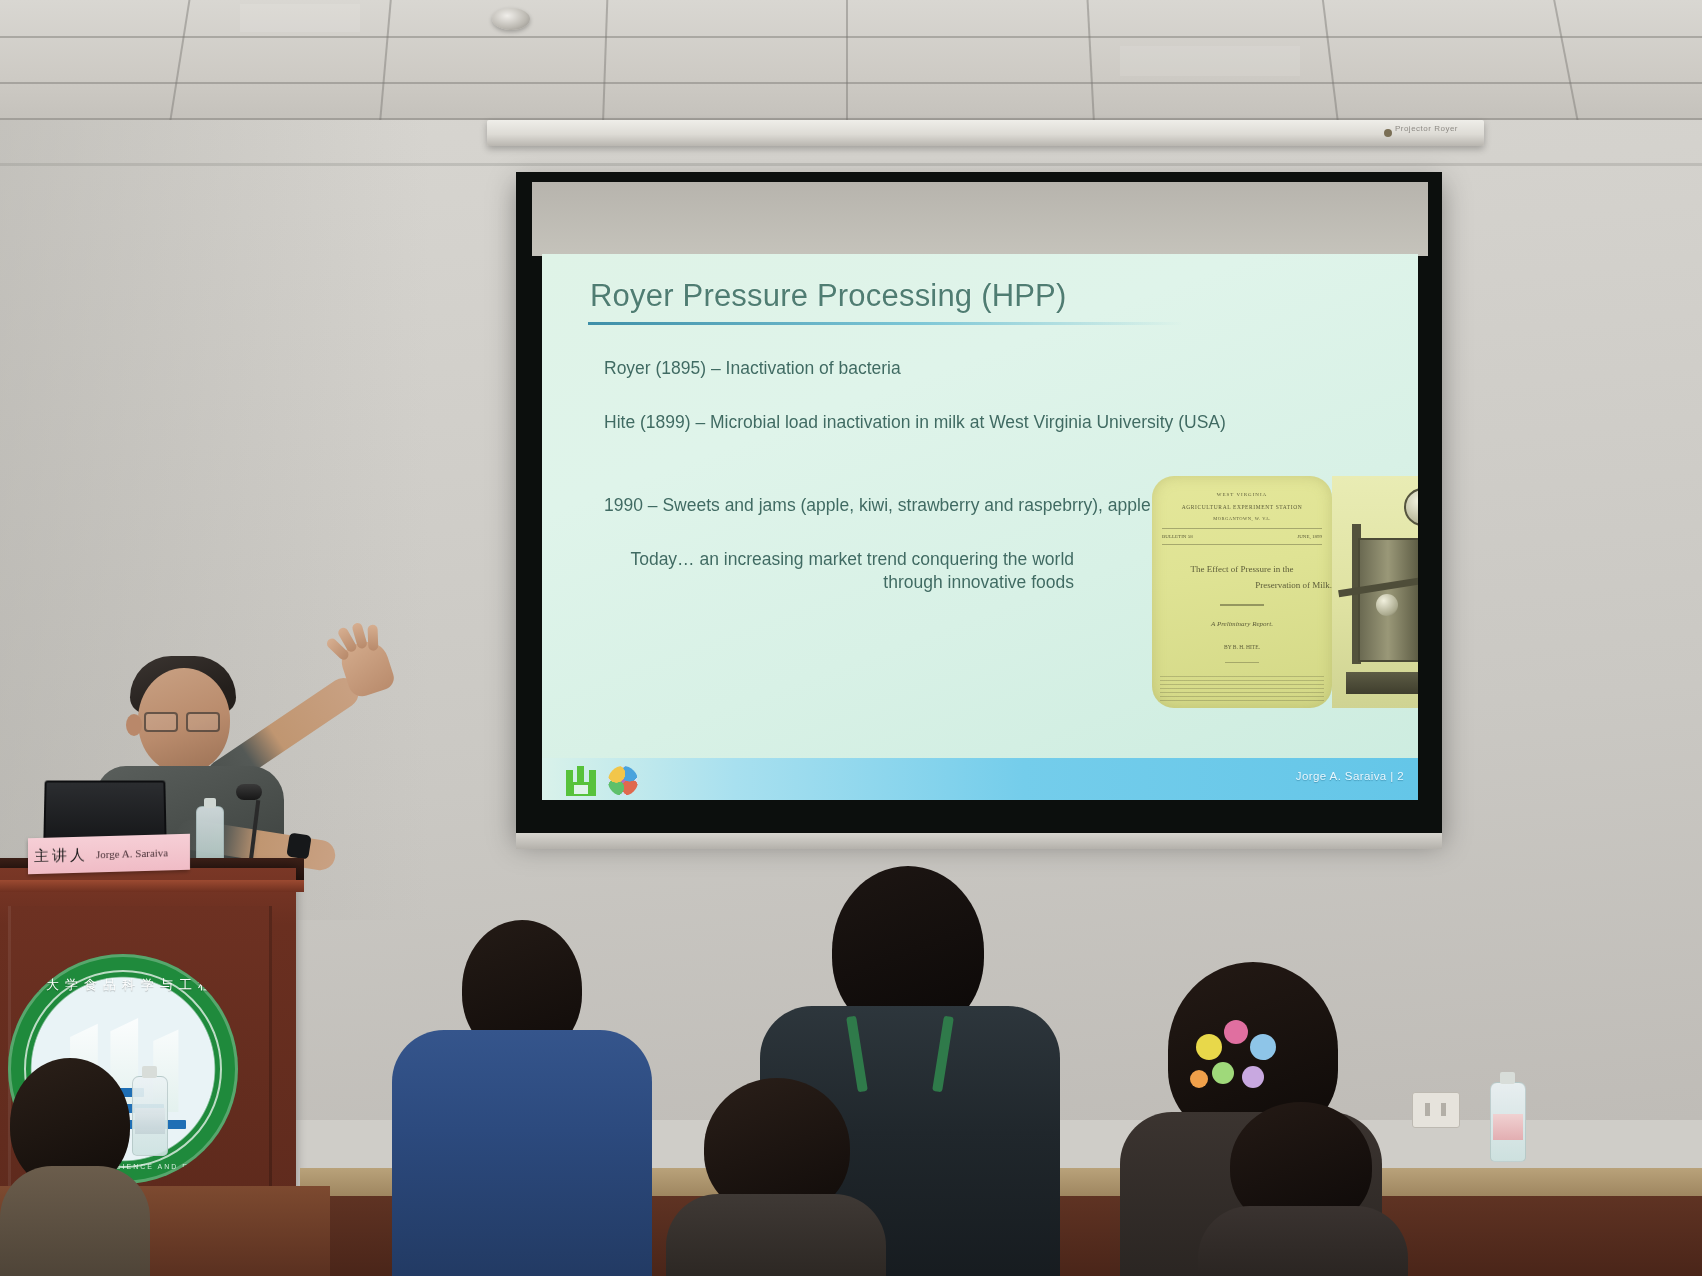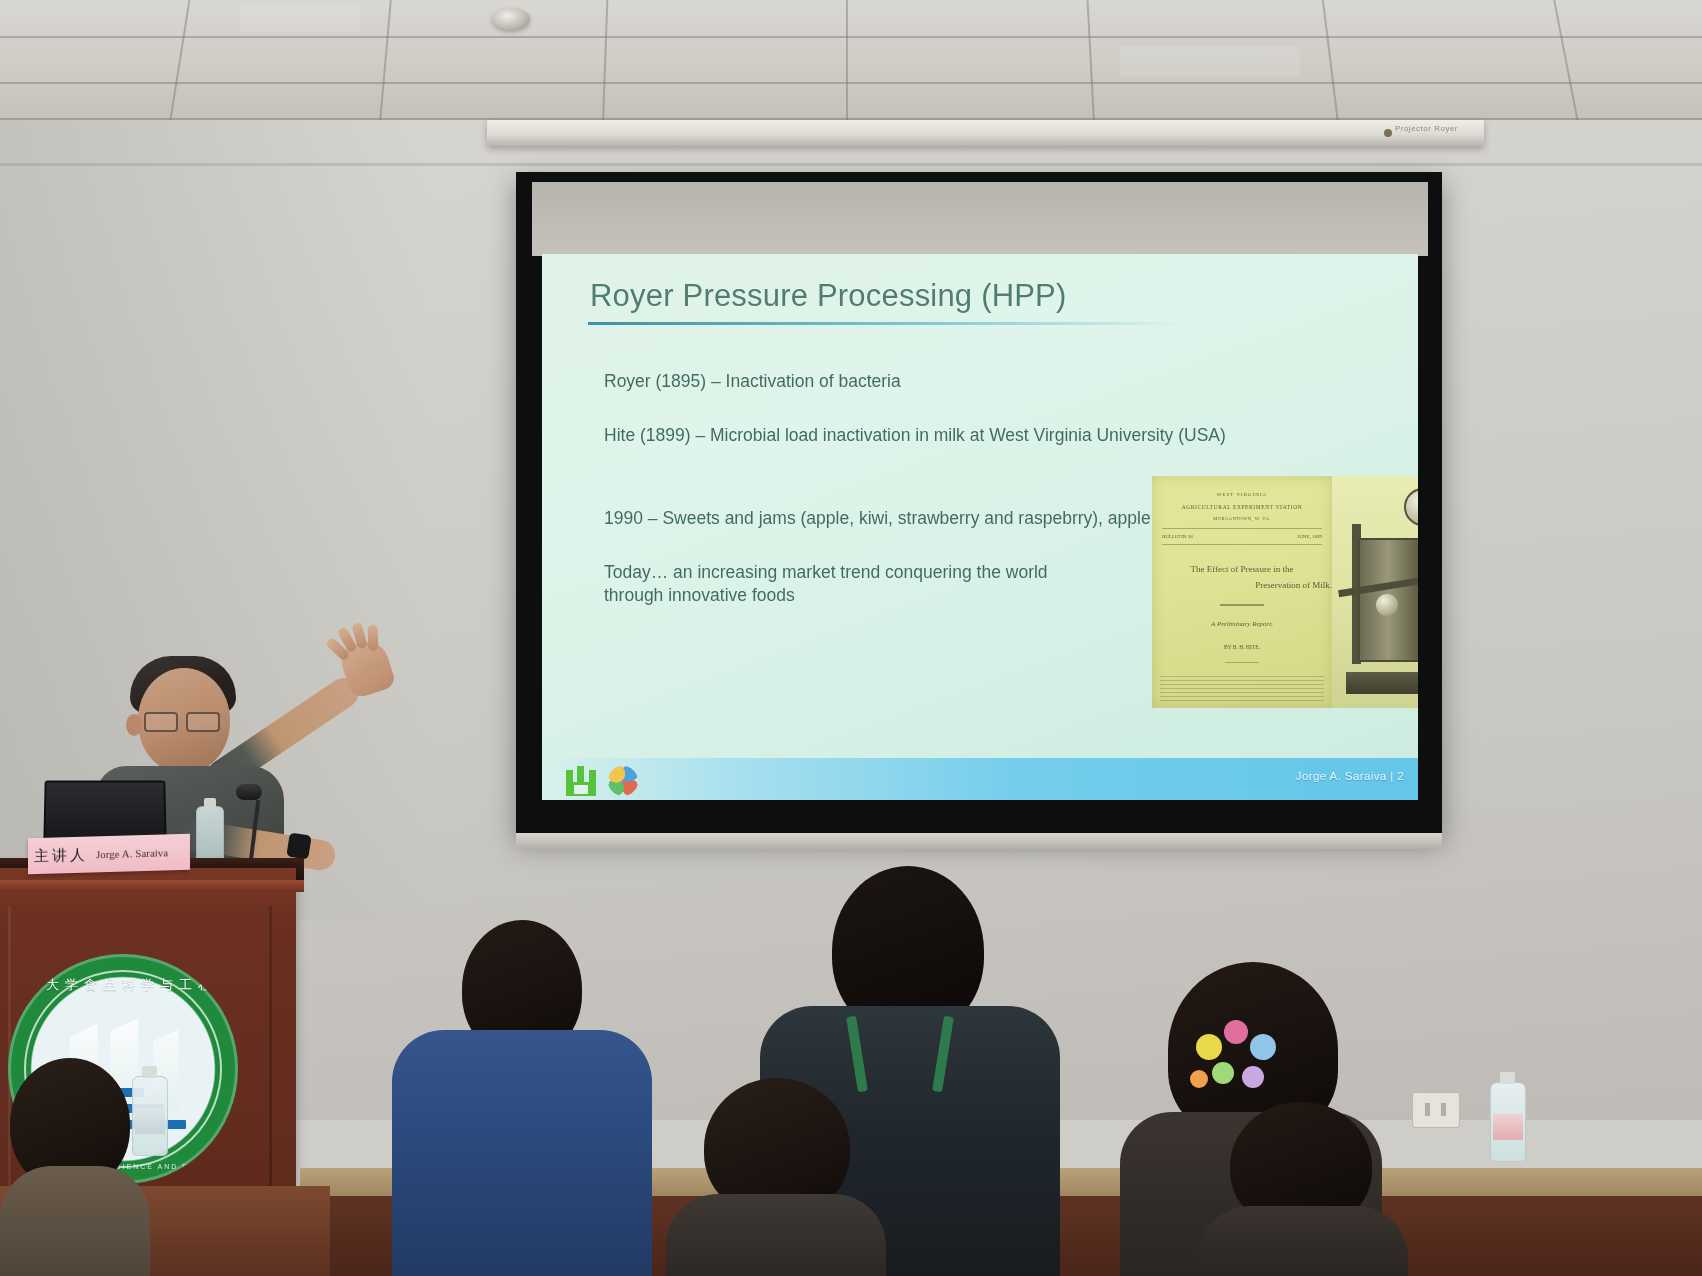--- a/index.html
+++ b/index.html
@@ -81,36 +81,37 @@
     white-space:nowrap;
   }
   .title-rule{
     position:absolute;left:46px;top:68px;width:595px;height:3px;
     background:linear-gradient(90deg,#3e8fa8 0%,#7cc6d6 55%,rgba(170,220,230,0) 100%);
   }
   .slide-body{position:absolute;left:62px;top:100px;width:780px;}
   .line{
     color:#3f6b62;font-size:17.5px;line-height:23px;
     text-shadow:0 0 1px rgba(255,255,255,.45);
-    margin:16px 0 31px 0;
+    margin:3px 0 31px 0;
   }
   .line.gap-big{margin-bottom:60px;}
   .line.wide{width:805px;}
   .line.today{margin-top:28px;}
 
   
   .hist-wrap{
     position:absolute;left:610px;top:222px;width:300px;height:232px;
     display:flex;
   }
   .bulletin{
     width:180px;height:232px;
     background:linear-gradient(170deg,#e4e79a 0%,#dfe394 40%,#d3d886 100%);
     position:relative;overflow:hidden;
     box-shadow:inset 0 0 14px rgba(150,150,80,.35);
+    border-radius:22px;
   }
   .bl{position:absolute;left:50%;transform:translateX(-50%);background:rgba(90,90,55,.55);height:2px;}
   .bl.thin{height:1px;background:rgba(90,90,55,.40);}
   .bl-rule{position:absolute;left:10px;right:10px;height:1px;background:rgba(95,95,60,.45);}
   .bl-txt{
     position:absolute;left:0;right:0;text-align:center;color:#5d5d39;
     font-family:"Liberation Serif",serif;white-space:nowrap;overflow:hidden;
   }
   .bl-block{
     position:absolute;left:8px;right:8px;bottom:6px;height:26px;
@@ -396,21 +397,21 @@
     <div class="screen-surface">
       <div class="slide">
 
         <div class="slide-title">Royer Pressure Processing (HPP)</div>
         <div class="title-rule"></div>
 
         <div class="slide-body">
           <p class="line">Royer (1895) – Inactivation of bacteria</p>
           <p class="line gap-big">Hite (1899) – Microbial load inactivation in milk at West Virginia University (USA)</p>
           <p class="line wide">1990 – Sweets and jams (apple, kiwi, strawberry and raspebrry), apple and orange juices in Japan</p>
-          <p class="line today" style="width:470px;">Today… an increasing market trend conquering the world through innovative foods</p>
+          <p class="line today" style="width:470px;text-align:right;">Today… an increasing market trend conquering the world through innovative foods</p>
         </div>
 
         <div class="hist-wrap">
           <div class="bulletin">
             <div class="bl-txt" style="top:16px;font-size:5px;letter-spacing:1px;">WEST VIRGINIA</div>
             <div class="bl-txt" style="top:28px;font-size:5.5px;letter-spacing:.6px;">AGRICULTURAL EXPERIMENT STATION</div>
             <div class="bl-txt" style="top:40px;font-size:4.5px;letter-spacing:.5px;">MORGANTOWN, W. VA.</div>
             <div class="bl-rule" style="top:52px;"></div>
             <div class="bl-txt" style="top:58px;left:10px;right:auto;text-align:left;font-size:5px;">BULLETIN 58</div>
             <div class="bl-txt" style="top:58px;right:10px;left:auto;text-align:right;font-size:5px;">JUNE, 1899</div>

